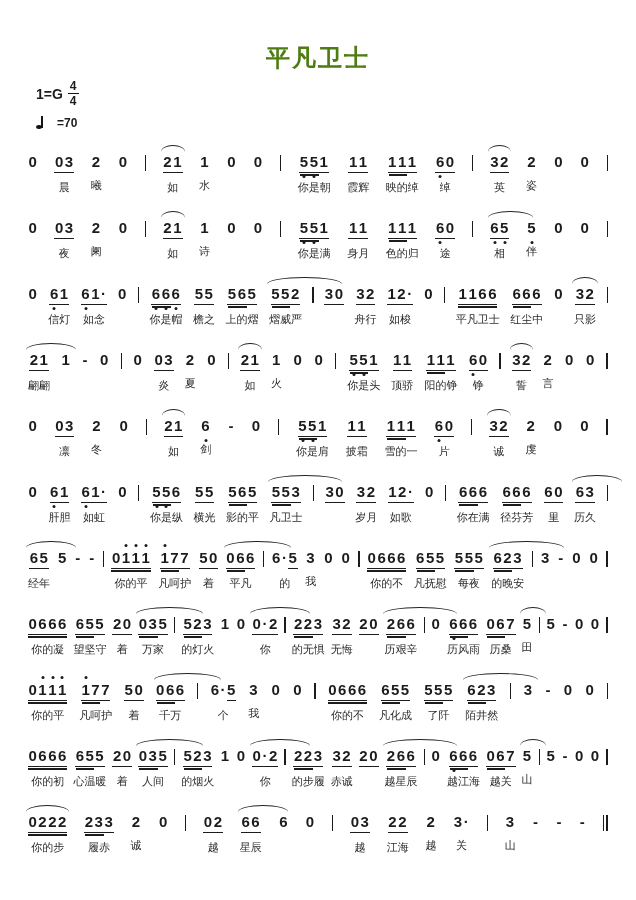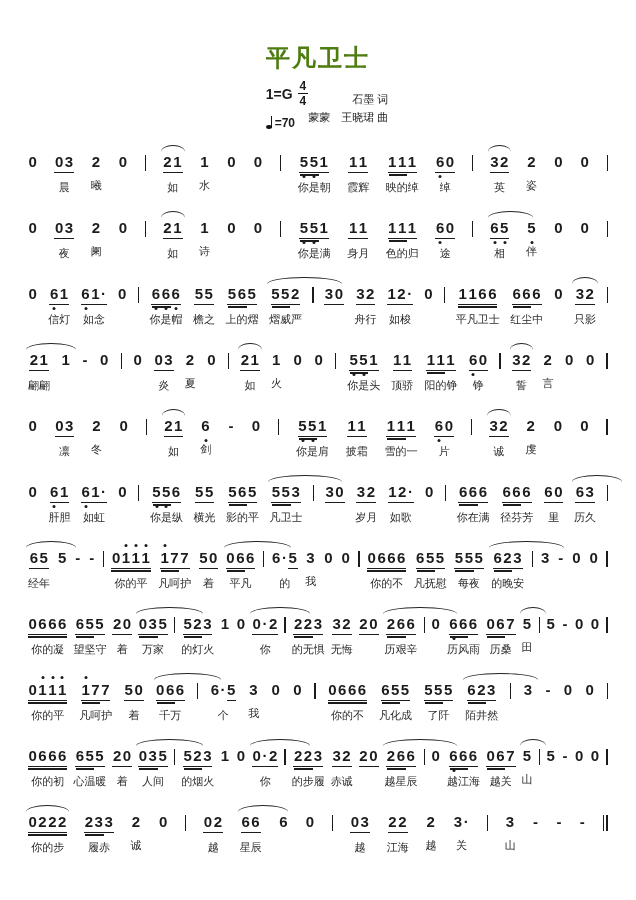--- a/index.html
+++ b/index.html
@@ -1,25 +1,25 @@
 <!DOCTYPE html>
 <html><head>
 <meta charset="utf-8">
 <style>
   html,body { margin:0; padding:0; background:#fff; }
   body { width:636px; height:900px; overflow:hidden; font-family:"Liberation Sans", sans-serif; color:#1c1c1c; }
   .page { width:636px; height:900px; background:#ffffff; box-sizing:border-box; }
 
   .title { text-align:center; font-size:24px; font-weight:700; padding-top:42px; letter-spacing:2px; color:#4d7c0f; }
 
-  .meta { display:flex; justify-content:center; align-items:flex-start; padding:6px 30px 0 48px; }
+  .meta { display:flex; justify-content:flex-start; align-items:flex-start; padding:6px 30px 0 36px; }
   .keyline { display:flex; align-items:center; gap:5px; font-weight:700; font-size:14px; }
   .frac { display:flex; flex-direction:column; align-items:center; font-size:12px; line-height:1; font-weight:700; }
   .frac .fr-top { border-bottom:1.3px solid #141414; padding:0 2px 1px 2px; margin-bottom:1px; }
-  .tempo { margin-top:9px; display:flex; align-items:flex-end; gap:3px; font-size:12px; font-weight:600; }
+  .tempo { margin-top:9px; display:flex; align-items:flex-end; gap:15px; font-size:12px; font-weight:600; }
   .qnote { width:6px; height:4.5px; background:#141414; border-radius:50%; position:relative; display:inline-block; margin-bottom:1px; }
   .qnote::after { content:''; position:absolute; right:-0.5px; bottom:1px; width:1.4px; height:12px; background:#141414; }
   .authors { text-align:right; font-size:11px; color:#222; margin-top:10px; line-height:1.65; }
 
   #score { padding:14px 28px 0 28px; }
   .line { display:flex; justify-content:space-between; align-items:flex-start; margin-bottom:17px; }
 
   .tok { display:flex; flex-direction:column; align-items:center; }
   .arcbox { height:9px; width:100%; position:relative; }
   .arc { position:absolute; left:-2px; right:-2px; top:1px; height:6px;
@@ -59,24 +59,20 @@
         <span class="frac">
           <span class="fr-top">4</span>
           <span>4</span>
         </span>
       </div>
       <div class="tempo">
         <span class="qnote"></span>
         <span>=70</span>
       </div>
     </div>
-    <div class="authors">
-      <div>石墨 词</div>
-      <div>蒙蒙　王晓珺 曲</div>
-    </div>
   </div>
 
   <div id="score">
       <div class="line">
         <div class="tok">
           <div class="arcbox"></div>
           <div class="chars">
             <span class="ch">0</span>
           </div>
           <div class="ly"></div>

